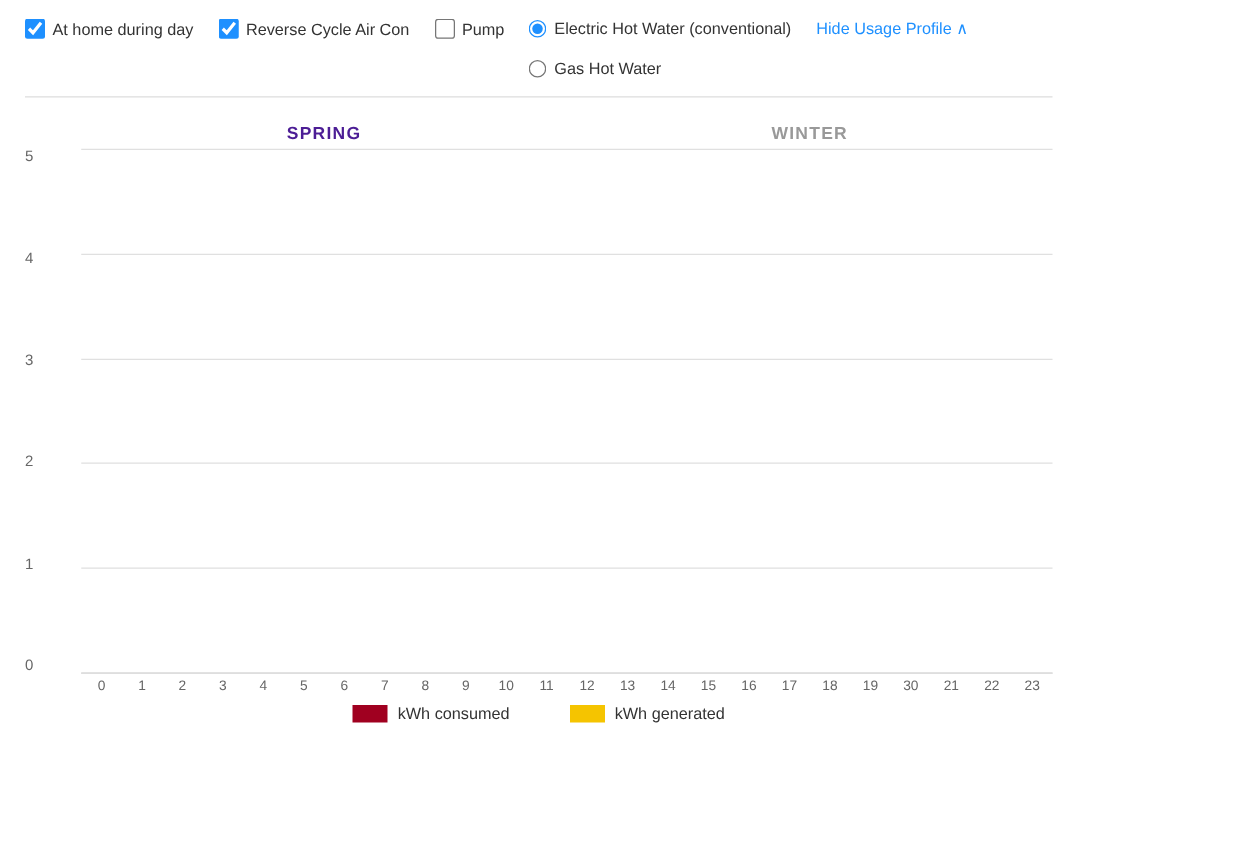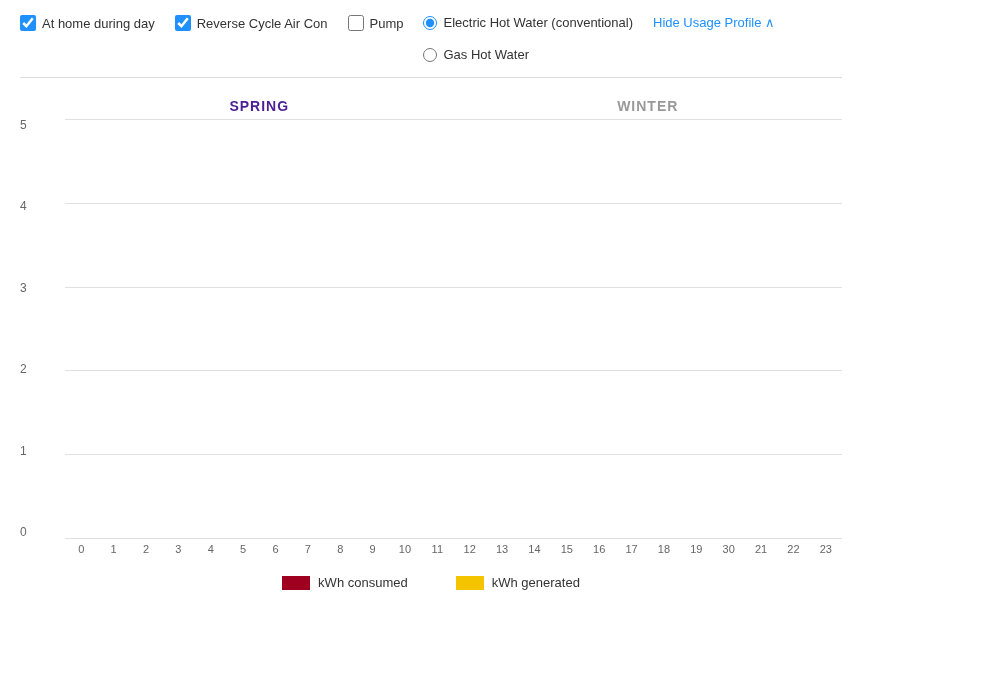--- a/index.html
+++ b/index.html
@@ -145,21 +145,21 @@
       text-align: center;
       font-size: 11px;
       color: #666;
     }
 
     
     .legend {
       display: flex;
       justify-content: center;
       gap: 48px;
-      margin-top: 20px;
+      margin-top: 8px;
     }
     .legend-item {
       display: flex;
       align-items: center;
       gap: 8px;
     }
     .legend-swatch {
       width: 28px;
       height: 14px;
     }

